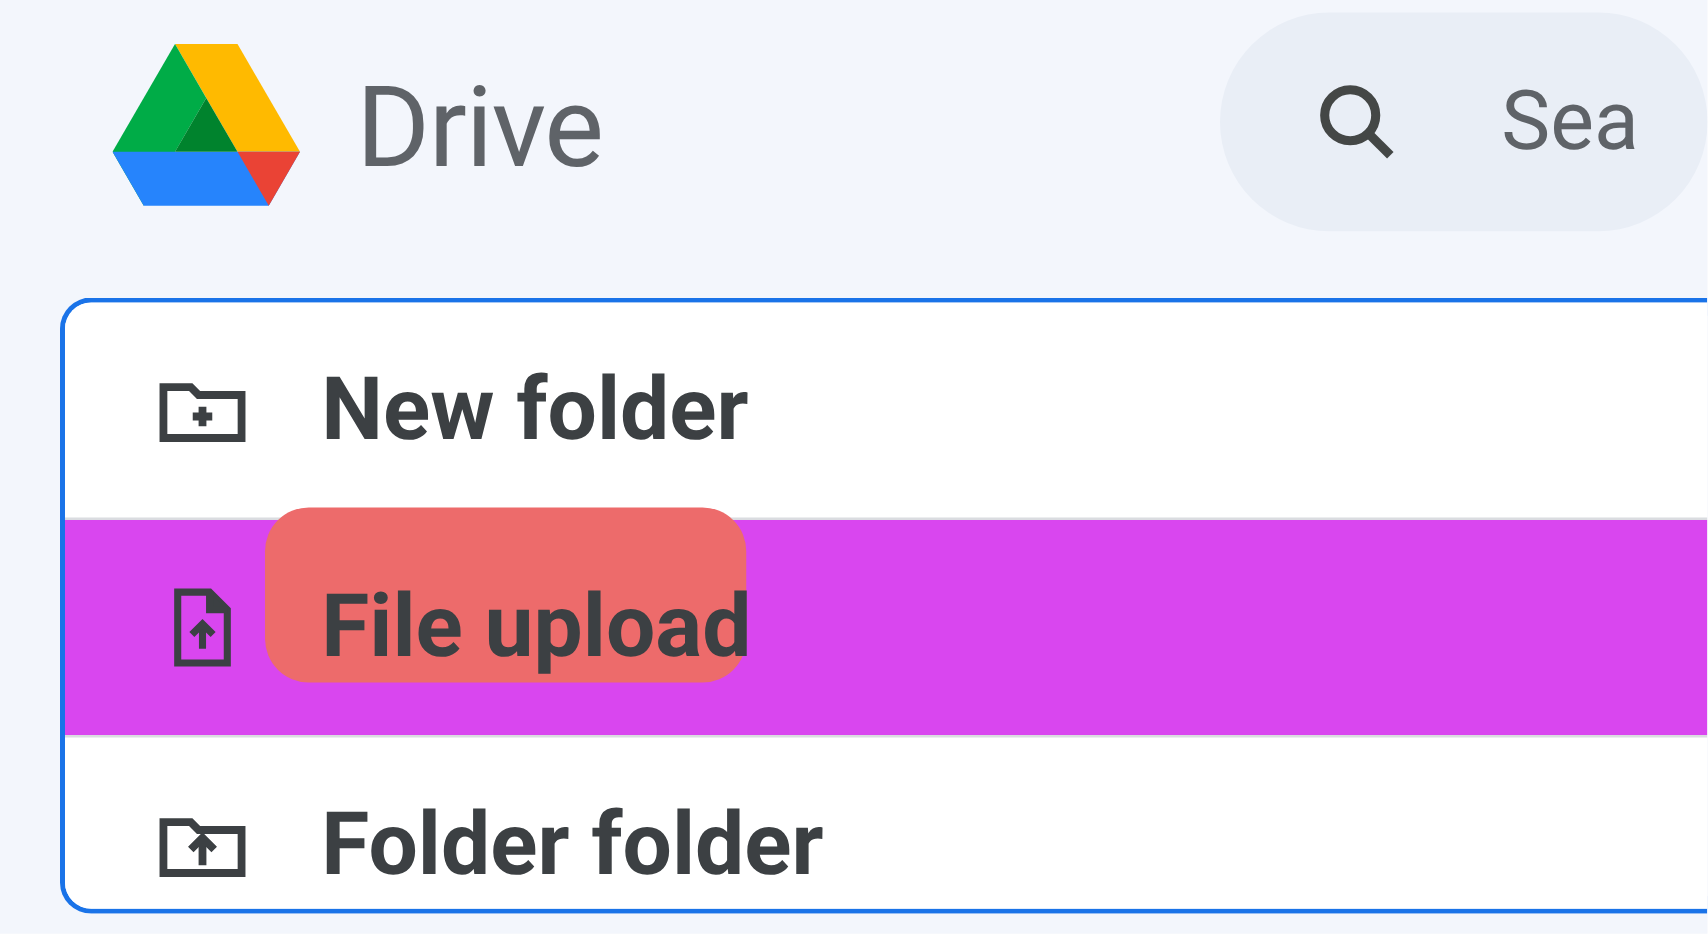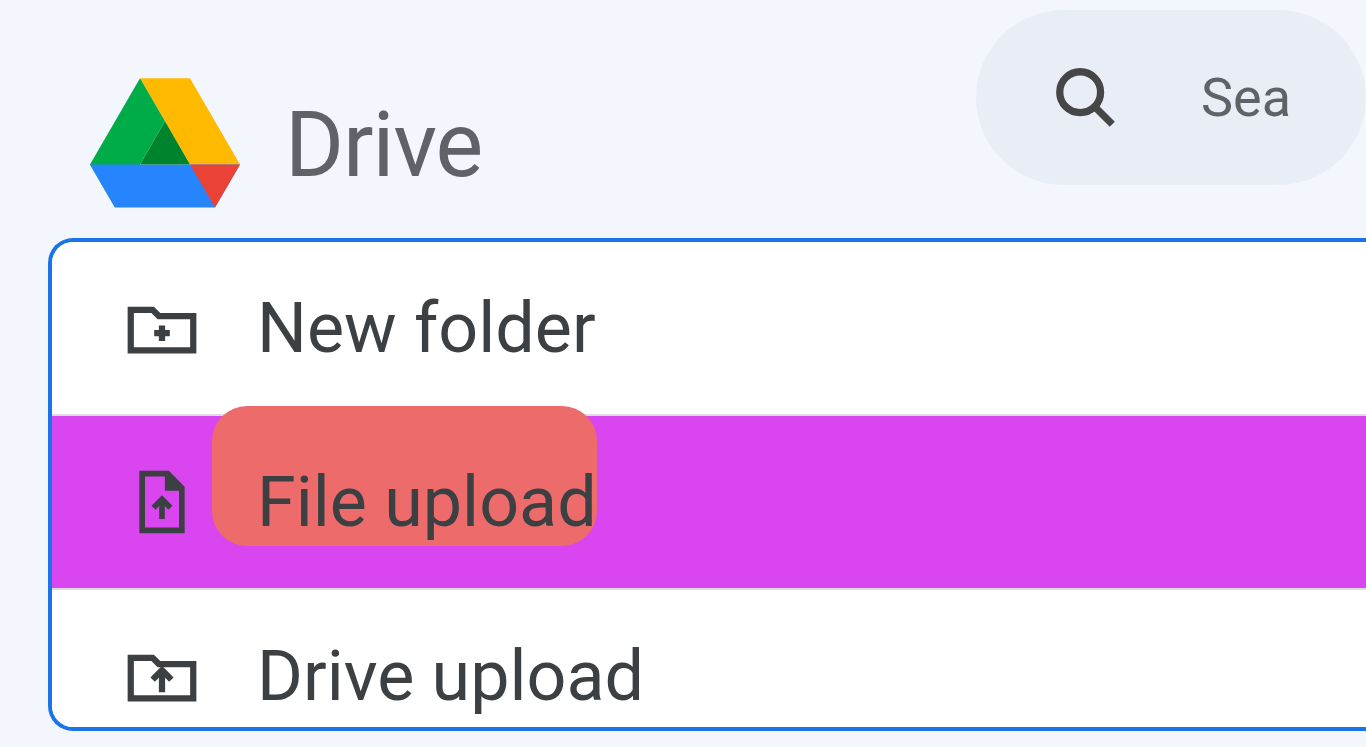--- a/index.html
+++ b/index.html
@@ -12,21 +12,20 @@
       background: #f3f6fc;
       width: 1366px;
       height: 747px;
       overflow: hidden;
       position: relative;
     }
     .header {
       display: flex;
       align-items: center;
       padding: 35px 0 40px 90px;
-      margin-top: 43px;
     }
     .drive-logo {
       width: 150px;
       height: 135px;
       margin-right: 45px;
       display: flex;
       align-items: center;
       justify-content: center;
     }
     .drive-title {
@@ -46,21 +45,21 @@
       padding: 40px 0 40px 75px;
       width: 390px;
       height: 175px;
     }
     .search-icon {
       width: 70px;
       height: 70px;
       flex-shrink: 0;
     }
     .search-text {
-      font-size: 54px;
+      font-size: 66px;
       color: #5f6368;
       margin-left: 80px;
       white-space: nowrap;
     }
     .menu-panel {
       position: absolute;
       left: 48px;
       top: 238px;
       width: 1318px;
       background: #ffffff;
@@ -106,21 +105,21 @@
       background: #ed6b6b;
       border-radius: 35px;
       z-index: 1;
     }
     .menu-item.hovered .menu-icon,
     .menu-item.hovered .menu-label {
       position: relative;
       z-index: 2;
     }
     .menu-label {
-      font-weight: 400;
+      font-weight: 700;
       letter-spacing: 0px;
     }
     .menu-item-no-border {
       border-bottom: none;
     }
     .last-item {
       padding-bottom: 10px;
     }
   </style>
 </head>
@@ -176,16 +175,16 @@
     </div>
     <div class="menu-divider"></div>
     <div class="menu-item menu-item-no-border last-item">
       <div class="menu-icon">
         <svg viewBox="0 0 24 24" width="80" height="75" fill="none" stroke="#3c4043" stroke-width="2">
           <path d="M 2 6 L 2 19 L 22 19 L 22 8 L 11 8 L 9 6 Z" fill="none"></path>
           <line x1="12" y1="10" x2="12" y2="17" stroke-width="2"></line>
           <path d="M 9 13 L 12 10 L 15 13" fill="none" stroke-width="2"></path>
         </svg>
       </div>
-      <span class="menu-label">Drive upload</span>
+      <span class="menu-label">Folder folder</span>
     </div>
   </div>
 </div>
 
 </body></html>

